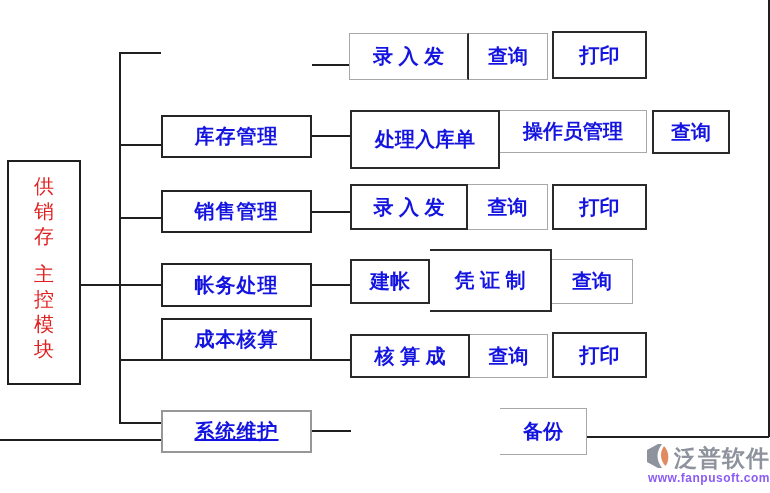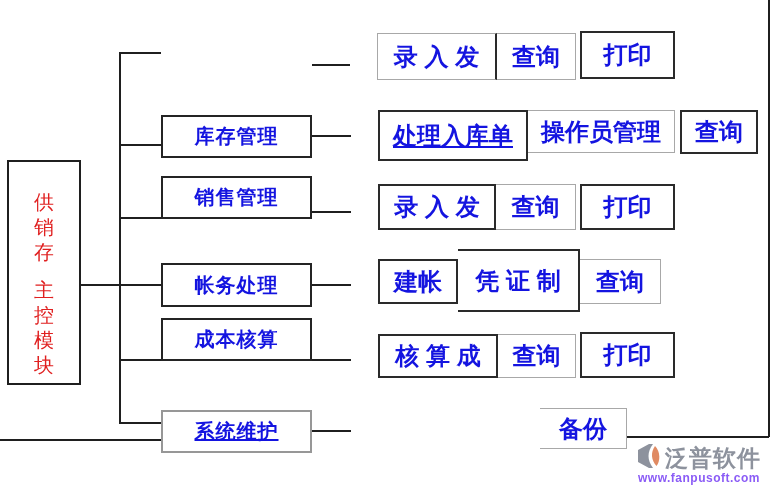--- a/index.html
+++ b/index.html
@@ -12,79 +12,79 @@
   }
   .connectors { position: absolute; left: 0; top: 0; width: 770px; height: 493px; }
 
   .box { position: absolute; box-sizing: border-box; background: #ffffff; }
 
   
   .root {
     left: 7px; top: 160px; width: 74px; height: 225px;
     border: 2px solid #1f1f1f;
     display: flex; flex-direction: column; align-items: center;
-    padding-top: 28px; gap: 13px;
+    padding-top: 12px; gap: 13px;
     color: #e02020;
     font-family: "DejaVu Serif", serif;
   }
   .vtext {
     width: 24px; font-size: 20px; line-height: 25px;
     text-align: center; word-break: break-all;
   }
 
   
   .mod {
     left: 161px; width: 151px; height: 43px;
     border: 2px solid #242424;
     display: flex; align-items: center; justify-content: center;
     color: #1414e0; font-weight: bold; font-size: 20px; letter-spacing: 1px;
   }
   .m1 { top: 41px; }
   .m2 { top: 115px; }
-  .m3 { top: 176px; }
+  .m3 { top: 190px; }
   .m4 { top: 263px; height: 44px; }
   .m5 { top: 318px; }
   .m6 { top: 410px; border-color: #979797; text-decoration: underline; }
 
   
   .sub {
     display: flex; align-items: center; justify-content: center;
-    color: #1414e0; font-weight: bold; font-size: 24px; margin-left: 28px;
+    color: #1414e0; font-weight: bold; font-size: 20px;
   }
   .bdark  { border: 2px solid #2a2a2a; }
   .bgray  { border: 1px solid #a8a8a8; }
   .noleft { border-left: none; }
 
   .s1a { left: 349px; top: 33px; width: 120px; height: 47px; border-right: 2px solid #2a2a2a; }
   .s1b { left: 469px; top: 33px; width: 79px;  height: 47px; }
   .s1c { left: 552px; top: 31px; width: 95px;  height: 48px; }
 
-  .s2a { left: 350px; top: 110px; width: 150px; height: 51px; text-decoration: underline; }
+  .s2a { left: 350px; top: 110px; width: 150px; height: 59px; }
   .s2b { left: 500px; top: 110px; width: 147px; height: 43px; }
   .s2c { left: 652px; top: 110px; width: 78px;  height: 44px; }
 
   .s3a { left: 350px; top: 184px; width: 118px; height: 46px; }
   .s3b { left: 468px; top: 184px; width: 80px;  height: 46px; }
   .s3c { left: 552px; top: 184px; width: 95px;  height: 46px; }
 
   .s4a { left: 350px; top: 259px; width: 80px;  height: 45px; }
   .s4b { left: 430px; top: 249px; width: 122px; height: 63px; text-align: center; }
   .s4c { left: 552px; top: 259px; width: 81px;  height: 45px; }
 
   .s5a { left: 350px; top: 334px; width: 120px; height: 44px; }
   .s5b { left: 470px; top: 334px; width: 78px;  height: 44px; }
   .s5c { left: 552px; top: 332px; width: 95px;  height: 46px; }
 
   .s6a { left: 350px; top: 408px; width: 150px; height: 45px; }
-  .s6b { left: 512px; top: 408px; width: 87px;  height: 41px; }
+  .s6b { left: 500px; top: 408px; width: 87px;  height: 47px; }
 
   
   .logo {
     position: absolute; left: 628px; top: 443px; width: 142px;
-    display: flex; flex-direction: column; align-items: center;
+    display: flex; flex-direction: column; align-items: flex-end;
   }
   .logo-row { display: flex; align-items: center; gap: 2px; }
   .logo-name {
     color: #8d929d; font-weight: bold; font-size: 23px; letter-spacing: 1px;
     line-height: 26px; white-space: nowrap;
   }
   .logo-url {
     color: #8b5cf6; font-weight: bold; font-size: 12px; letter-spacing: 0.5px;
     margin-top: -2px; white-space: nowrap;
   }

